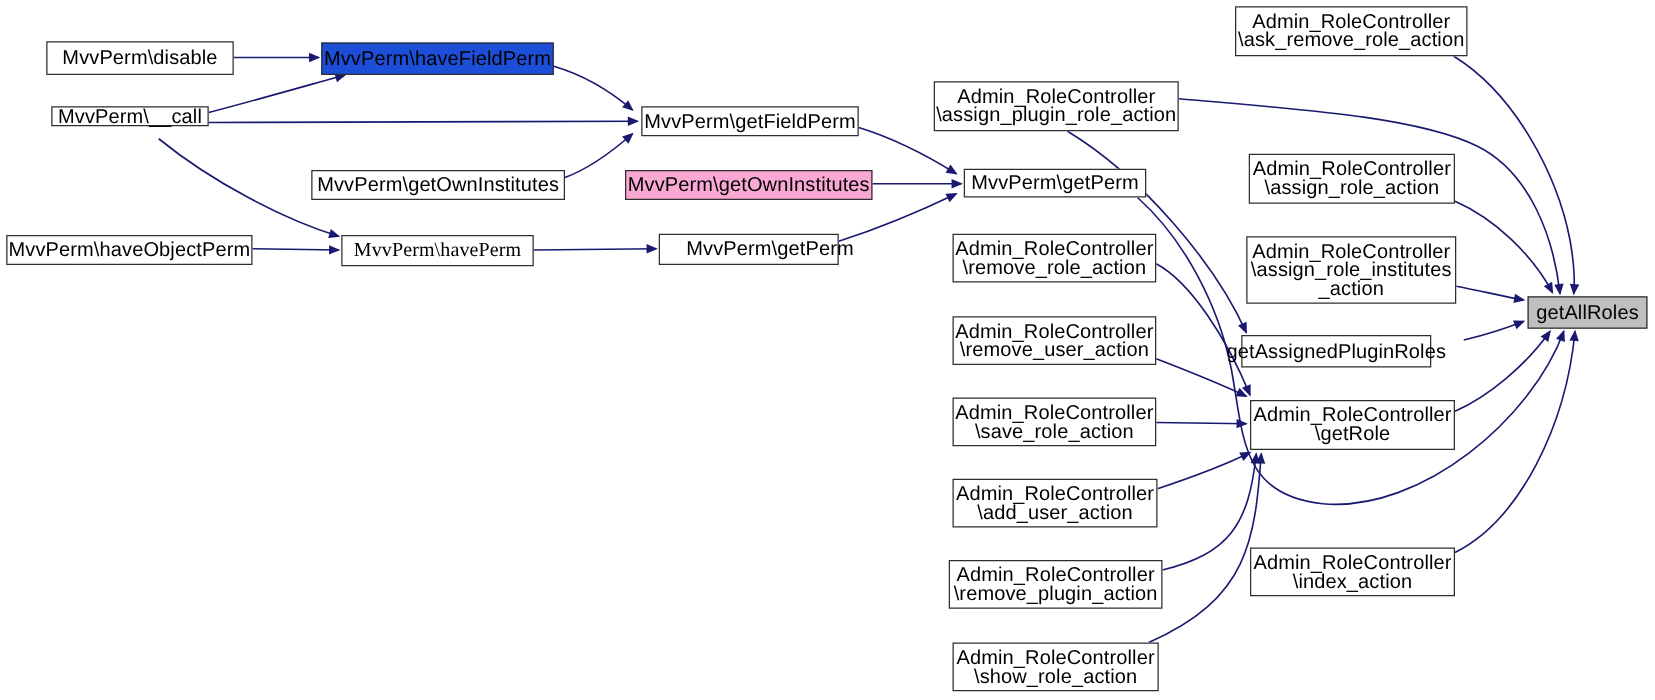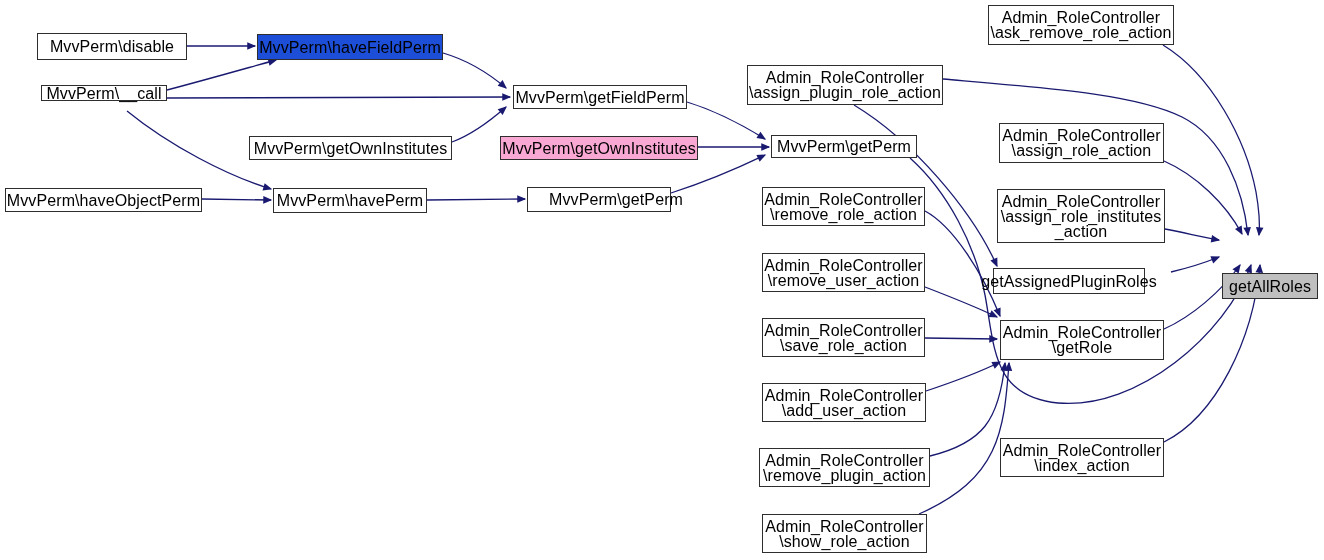--- a/index.html
+++ b/index.html
@@ -57,21 +57,21 @@
         <path class="edge" d="M1164,329 C1191,317 1221,292 1240,265" stroke="#191970" marker-end="url(#arrowhead)"></path>
         <path class="edge" d="M1164,442 C1216,416 1253,340 1260,265" stroke="#191970" marker-end="url(#arrowhead)"></path>
       </g>
   </svg>
   <div id="node-layer">
       <div class="node" style="left: 37px; top: 33px; width: 150px; height: 27px; border-color: rgb(46, 46, 46); background: rgb(255, 255, 255);">MvvPerm\disable</div>
       <div class="node" style="left: 41px; top: 85px; width: 126px; height: 16px; border-color: rgb(46, 46, 46); background: rgb(255, 255, 255);">MvvPerm\__call</div>
       <div class="node" style="left: 5px; top: 188px; width: 197px; height: 24px; border-color: rgb(46, 46, 46); background: rgb(255, 255, 255);">MvvPerm\haveObjectPerm</div>
       <div class="node" style="left: 257px; top: 34px; width: 186px; height: 26px; border-color: rgb(46, 46, 46); background: #1d4ed8;">MvvPerm\haveFieldPerm</div>
       <div class="node" style="left: 249px; top: 136px; width: 203px; height: 24px; border-color: rgb(46, 46, 46); background: rgb(255, 255, 255);">MvvPerm\getOwnInstitutes</div>
-      <div class="node" style="left: 273px; top: 188px; width: 154px; height: 25px; border-color: rgb(46, 46, 46); background: rgb(255, 255, 255);">MvvPerm\havePerm</div>
+      <div class="node" style="left: 273px; top: 188px; width: 154px; height: 25px; border-color: rgb(46, 46, 46); background: rgb(255, 255, 255); font-family: Liberation Serif, serif;">MvvPerm\havePerm</div>
       <div class="node" style="left: 513px; top: 85px; width: 174px; height: 24px; border-color: rgb(46, 46, 46); background: rgb(255, 255, 255);">MvvPerm\getFieldPerm</div>
       <div class="node" style="left: 500px; top: 136px; width: 198px; height: 24px; border-color: rgb(46, 46, 46); background: #f9a8d4;">MvvPerm\getOwnInstitutes</div>
       <div class="node" style="left: 527px; top: 187px; width: 144px; height: 25px; border-color: rgb(46, 46, 46); background: rgb(255, 255, 255); padding-left: 34px;">MvvPerm\getPerm</div>
       <div class="node" style="left: 771px; top: 135px; width: 146px; height: 23px; border-color: rgb(46, 46, 46); background: rgb(255, 255, 255);">MvvPerm\getPerm</div>
       <div class="node" style="left: 747px; top: 65px; width: 196px; height: 40px; border-color: rgb(46, 46, 46); background: rgb(255, 255, 255);">Admin_RoleController
 \assign_plugin_role_action</div>
       <div class="node" style="left: 988px; top: 5px; width: 186px; height: 40px; border-color: rgb(46, 46, 46); background: rgb(255, 255, 255);">Admin_RoleController
 \ask_remove_role_action</div>
       <div class="node" style="left: 999px; top: 123px; width: 165px; height: 40px; border-color: rgb(46, 46, 46); background: rgb(255, 255, 255);">Admin_RoleController
 \assign_role_action</div>
@@ -88,15 +88,15 @@
       <div class="node" style="left: 1000px; top: 320px; width: 164px; height: 40px; border-color: rgb(46, 46, 46); background: rgb(255, 255, 255);">Admin_RoleController
 \getRole</div>
       <div class="node" style="left: 762px; top: 383px; width: 164px; height: 39px; border-color: rgb(46, 46, 46); background: rgb(255, 255, 255);">Admin_RoleController
 \add_user_action</div>
       <div class="node" style="left: 759px; top: 448px; width: 171px; height: 39px; border-color: rgb(46, 46, 46); background: rgb(255, 255, 255);">Admin_RoleController
 \remove_plugin_action</div>
       <div class="node" style="left: 762px; top: 514px; width: 165px; height: 39px; border-color: rgb(46, 46, 46); background: rgb(255, 255, 255);">Admin_RoleController
 \show_role_action</div>
       <div class="node" style="left: 1000px; top: 438px; width: 164px; height: 39px; border-color: rgb(46, 46, 46); background: rgb(255, 255, 255);">Admin_RoleController
 \index_action</div>
-      <div class="node hl" style="left: 1222px; top: 237px; width: 96px; height: 26px; border-color: rgb(46, 46, 46); background: rgb(191, 191, 191); margin-top: 36px;">getAllRoles</div>
+      <div class="node hl" style="left: 1222px; top: 237px; width: 96px; height: 26px; border-color: rgb(46, 46, 46); background: rgb(191, 191, 191);">getAllRoles</div>
     </div>
 </div>
 
 </body></html>

